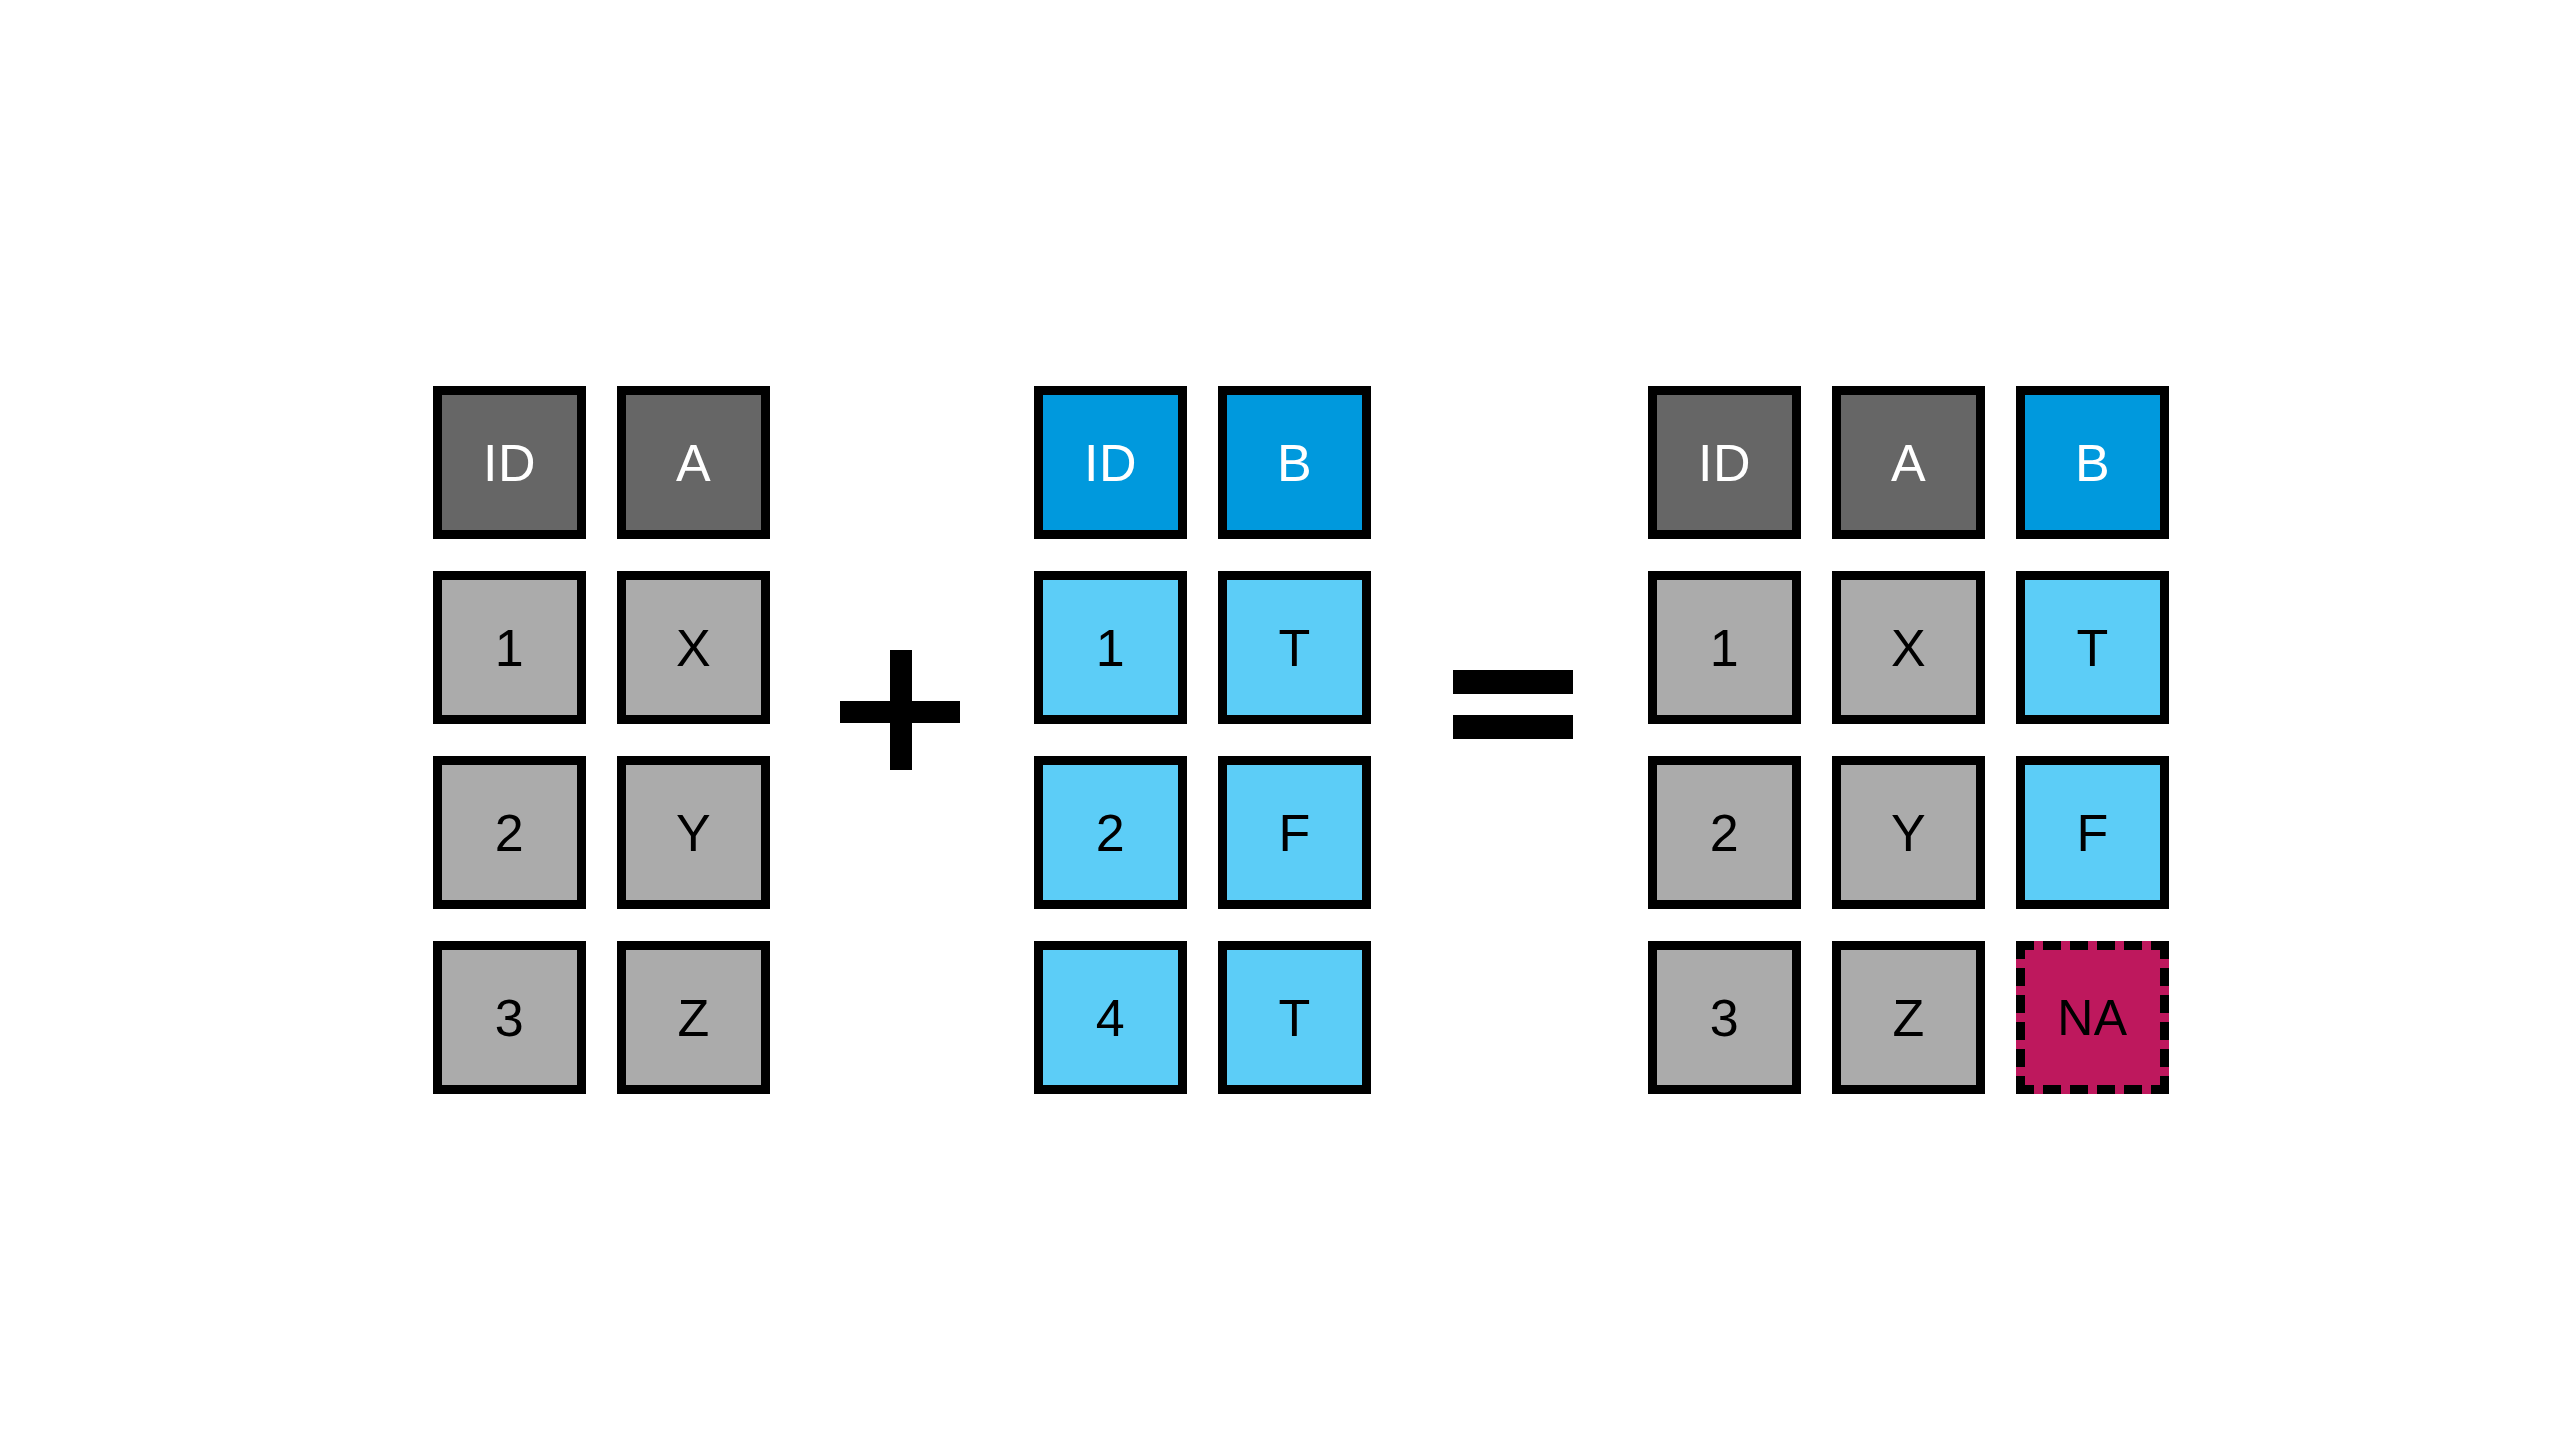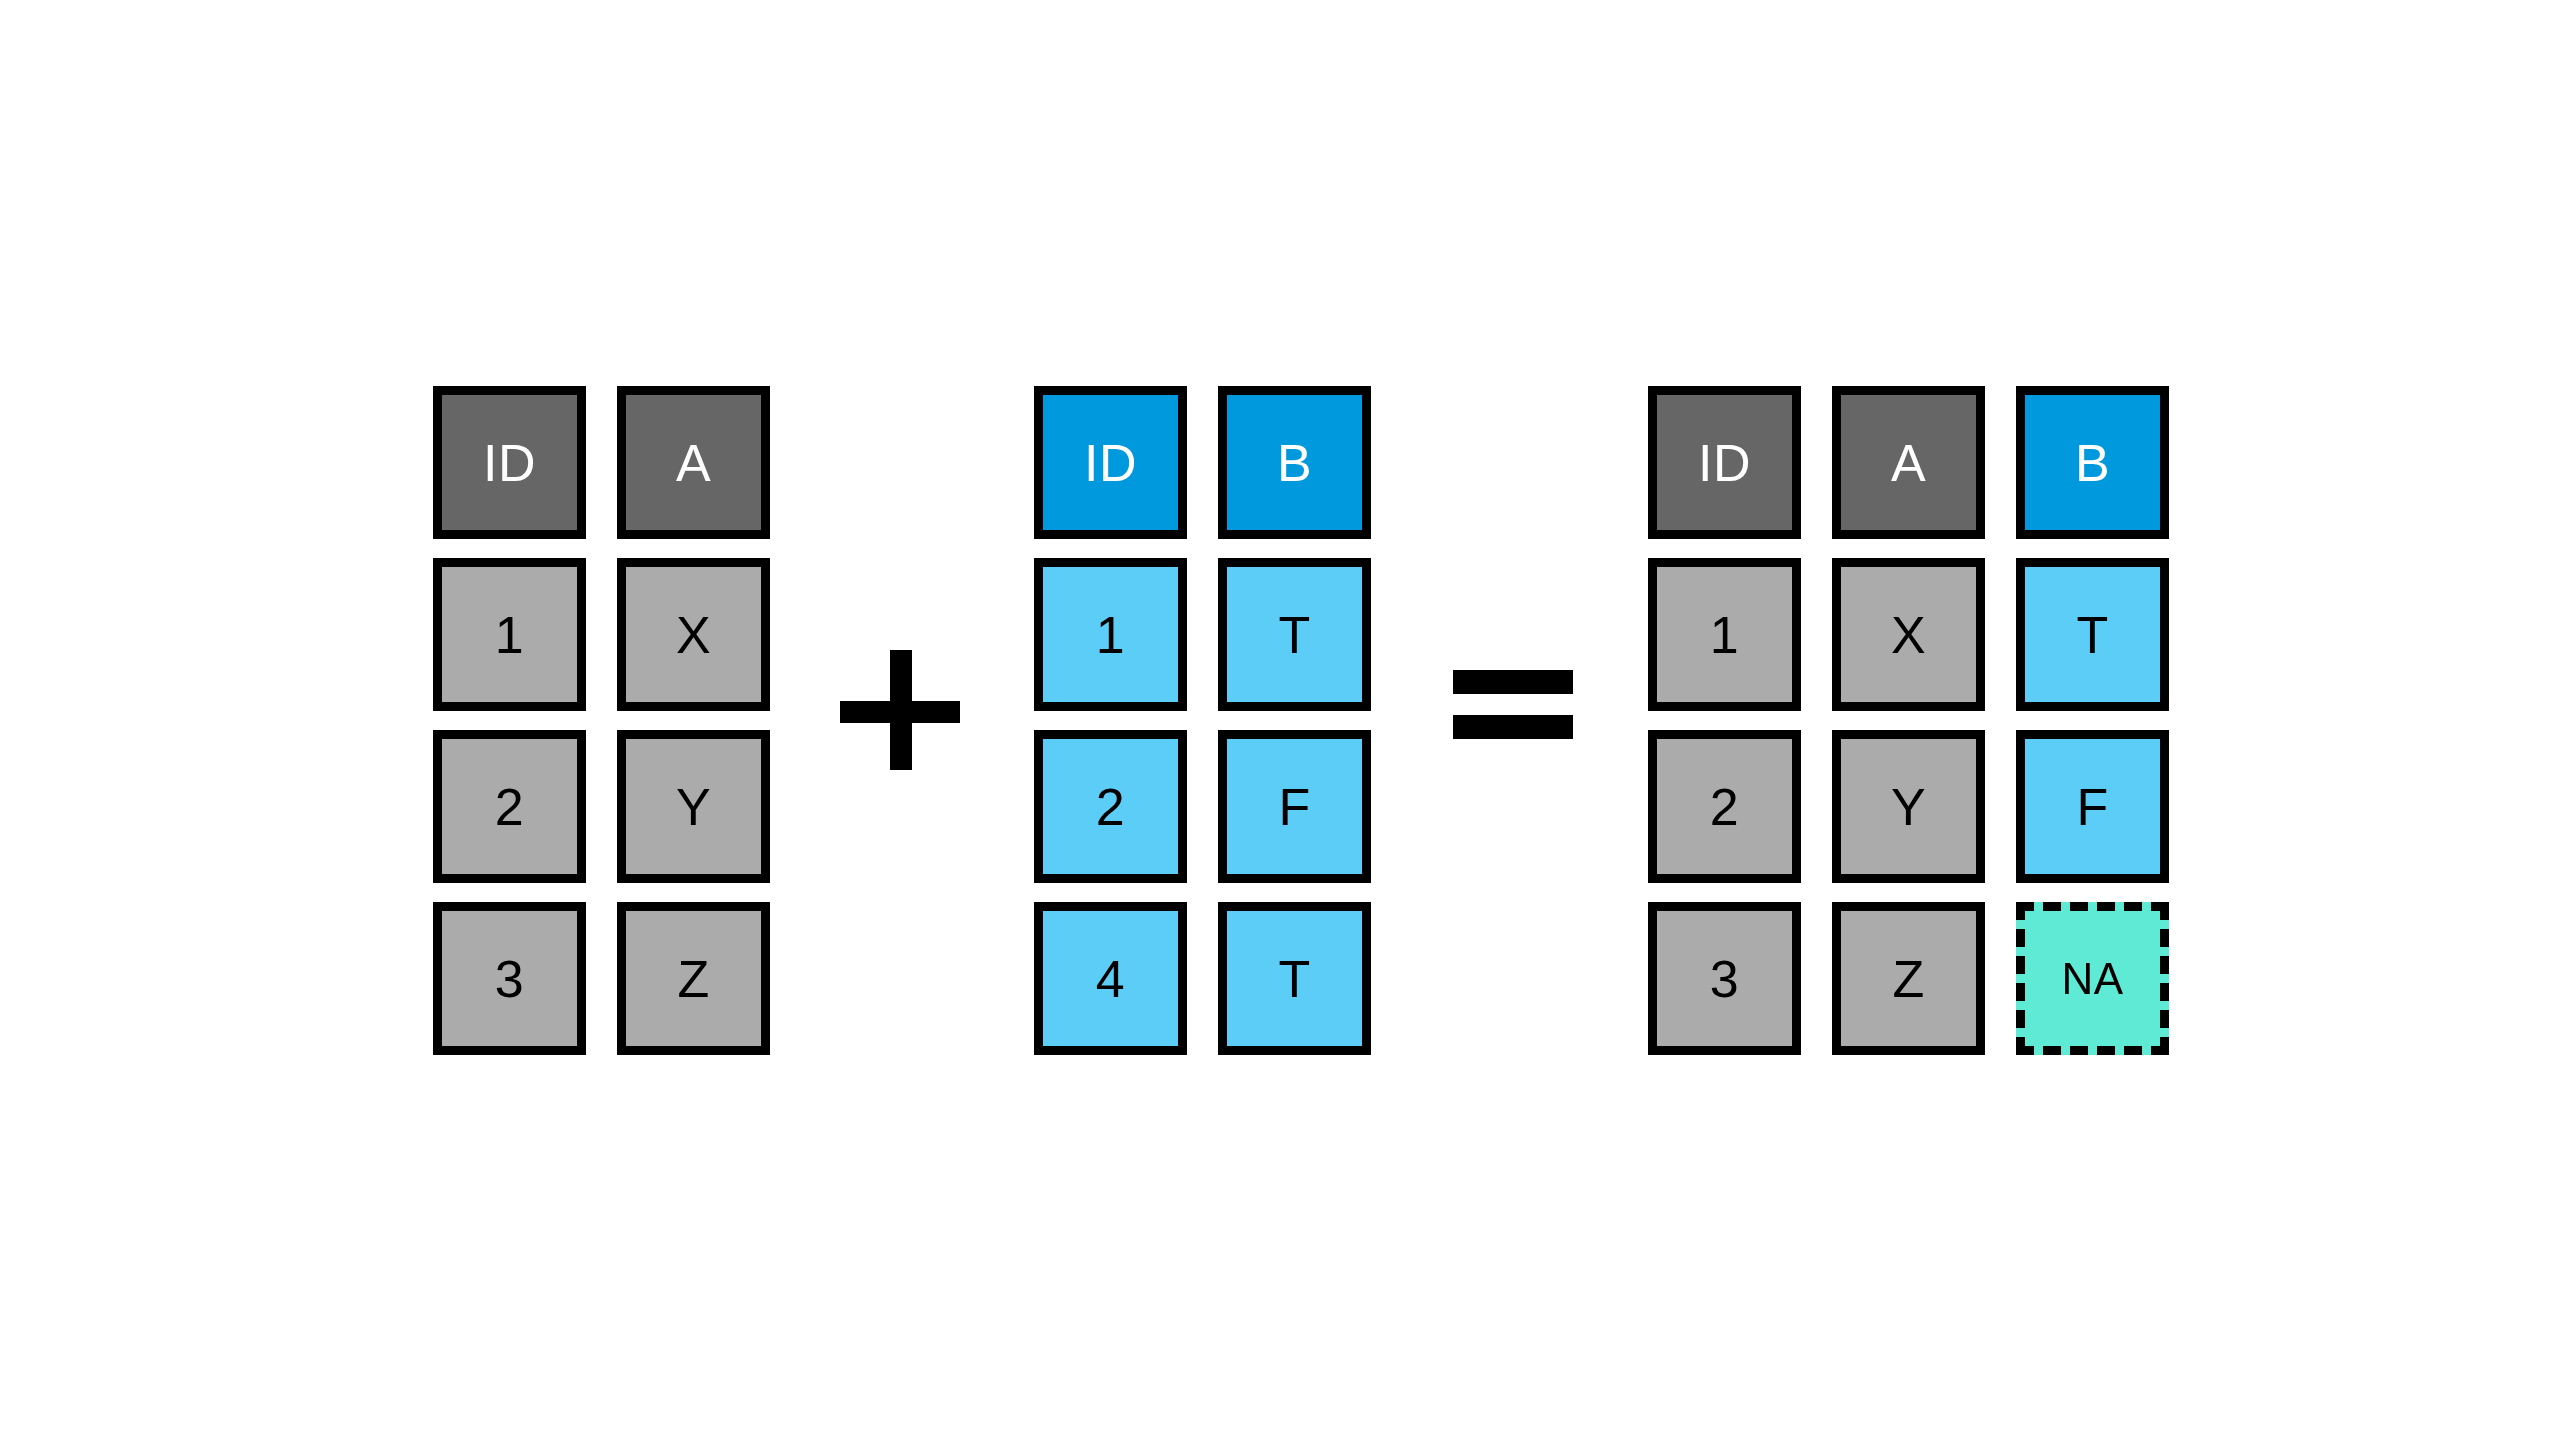--- a/index.html
+++ b/index.html
@@ -24,21 +24,21 @@
   
   .table-group {
     position: absolute;
     display: flex;
     flex-direction: row;
     gap: 19px;
   }
   .tbl-col {
     display: flex;
     flex-direction: column;
-    gap: 19px;
+    gap: 32px;
     padding-left: 12px;
   }
 
   .cell {
     width: 153px;
     height: 153px;
     box-sizing: border-box;
     border: 9.4px solid #000000;
     display: flex;
     align-items: center;
@@ -58,24 +58,24 @@
   }
   .cell.head-blue {
     background: #0099dd;
     color: #ffffff;
   }
   .cell.body-blue {
     background: #5ccdf7;
     color: #000000;
   }
   .cell.na {
-    background: #5eead4;
+    background: #be185d;
     color: #000000;
     border: 9.4px dashed #000000;
-    font-size: 44px;
+    font-size: 50px;
   }
 
   
   .op {
     position: absolute;
     width: 120px;
     height: 120px;
   }
   .op .bar {
     position: absolute;

